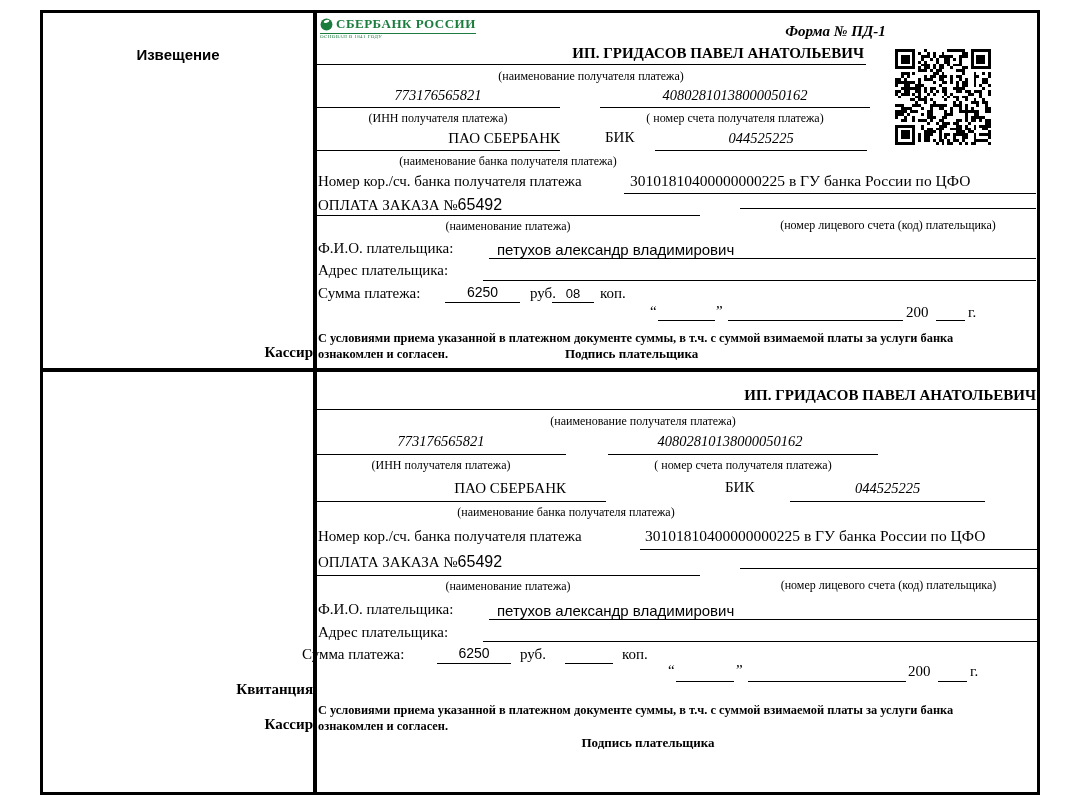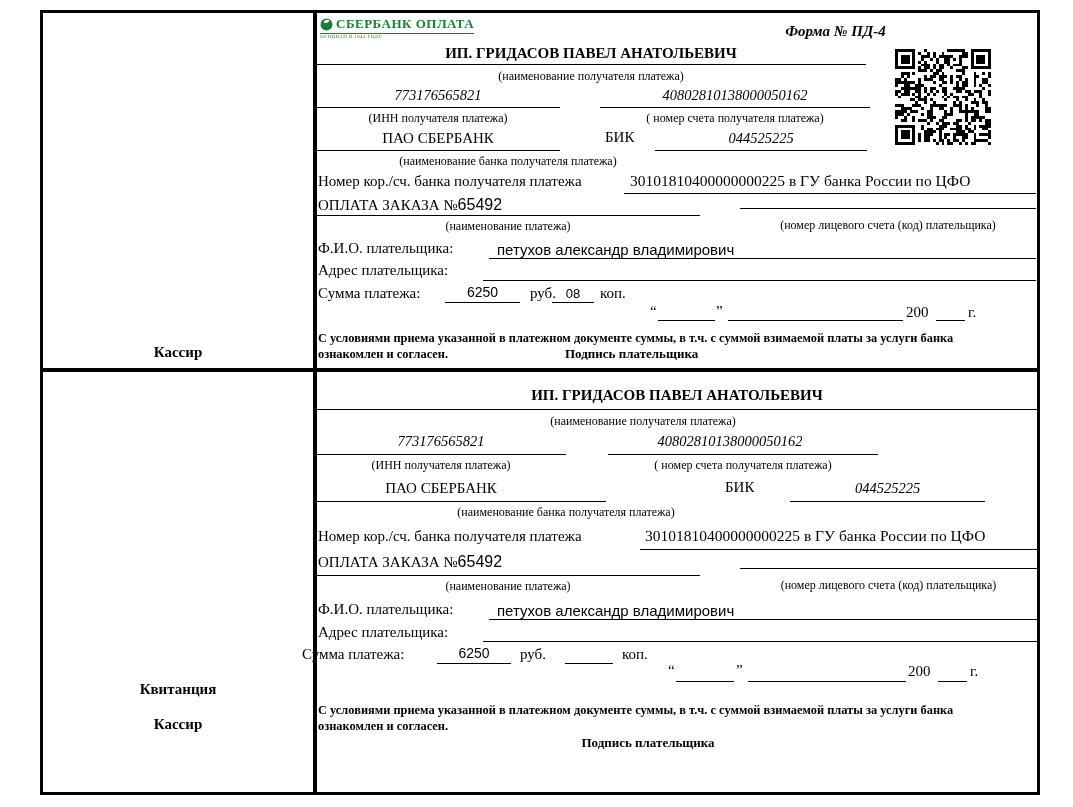--- a/index.html
+++ b/index.html
@@ -4,59 +4,60 @@
 <style>
   html,body { margin:0; padding:0; background:#fff; }
   .page { position:relative; width:1073px; height:807px; background:#fff;
           font-family:"Liberation Serif", serif; color:#000; overflow:hidden; }
   .abs  { position:absolute; white-space:nowrap; }
   .line { position:absolute; background:#000; height:1px; }
   .thick{ position:absolute; background:#000; }
   .c { text-align:center; }
   .b { font-weight:bold; }
   .i { font-style:italic; }
-  .t   { font-size:15px; }
+  .t   { font-size:15px;text-align:right; }
   .t2  { font-size:15.5px; }
   .num { font-size:14.5px;font-style:italic; }
   .cap { font-size:12px; }
   .agree { font-size:12.4px; font-weight:bold; }
   .sans { font-family:"Liberation Sans", sans-serif; }
   .outer { position:absolute; left:40px; top:10px; width:994px; height:779px; border:3px solid #000; }
   .logo-text { font-size:13px; font-weight:bold; letter-spacing:0.5px; }
   .logo-wrap { border-bottom:1.5px solid; padding-bottom:1px; display:flex; align-items:center; gap:3px; }
   .logo-tag { font-size:5px; letter-spacing:0.4px; }
   svg { display:block; }
 </style>
 </head>
 <body>
 
 <div class="page">
 
   <div class="outer"></div>
   <div class="thick" style="left:313px; top:10px; width:4px; height:785px;"></div>
   <div class="thick" style="left:40px; top:368px; width:1000px; height:4px;"></div>
 
+  <div class="abs c b sans" style="left:43px; top:46px; width:270px; font-size:15px;">Извещение</div>
   <div class="abs c b t" style="left:43px; top:344px; width:270px;">Кассир</div>
   <div class="abs c b t" style="left:43px; top:681px; width:270px;">Квитанция</div>
   <div class="abs c b t" style="left:43px; top:716px; width:270px;">Кассир</div>
 
   <div class="abs" style="left:320px; top:16px; color:#1a7c3d;">
     <div class="logo-wrap">
       <span>
         <svg width="13" height="13" viewBox="0 0 14 14">
           <circle cx="7" cy="7" r="6.4" fill="#1a7c3d"></circle>
           <ellipse cx="7" cy="3.6" rx="3.1" ry="1.5" fill="#ffffff" transform="rotate(-18 7 3.6)"></ellipse>
         </svg>
       </span>
-      <span class="logo-text">СБЕРБАНК ОПЛАТА</span>
+      <span class="logo-text">СБЕРБАНК РОССИИ</span>
     </div>
     <div class="logo-tag">ОСНОВАН В 1841 ГОДУ</div>
   </div>
 
-  <div class="abs b i t" style="left:758px; top:23px; width:155px; text-align:center;">Форма № ПД-4</div>
+  <div class="abs b i t" style="left:758px; top:23px; width:155px; text-align:center;">Форма № ПД-1</div>
 
   <div class="abs" style="left:894px; top:49px;">
     <svg id="qr" width="98" height="96" viewBox="0 0 33 33" shape-rendering="crispEdges" fill="#000">
         <rect x="10" y="0" width="1" height="1"></rect>
         <rect x="18" y="0" width="1" height="1"></rect>
         <rect x="19" y="0" width="1" height="1"></rect>
         <rect x="20" y="0" width="1" height="1"></rect>
         <rect x="21" y="0" width="1" height="1"></rect>
         <rect x="22" y="0" width="1" height="1"></rect>
         <rect x="23" y="0" width="1" height="1"></rect>

